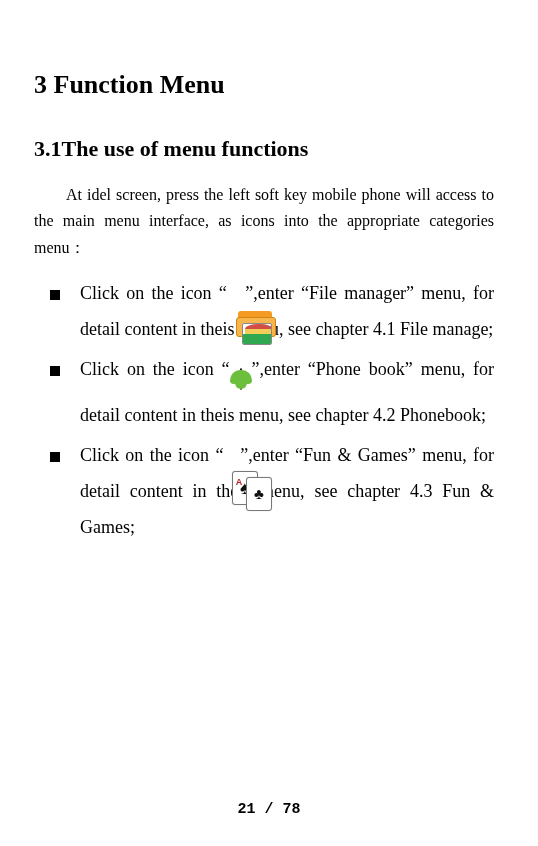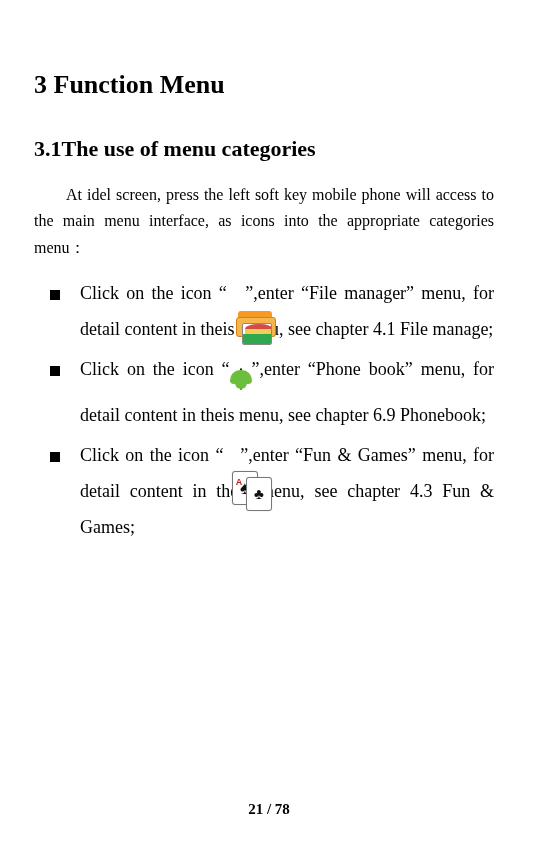--- a/index.html
+++ b/index.html
@@ -130,31 +130,31 @@
     position:absolute; left:50%; top:50%; transform:translate(-50%,-50%);
     color:#111; font-size:15px; line-height:1;
   }
   .footer {
     position: absolute;
     bottom: 28px;
     left: 0; right: 0;
     text-align: center;
     font-size: 15px;
     font-weight: bold;
-    font-family: Liberation Serif, serif;
+    font-family: Liberation Mono, monospace;
   }
 </style>
 </head>
 <body>
 
 <div class="page">
 
   <div class="h1">3 Function Menu</div>
 
-  <div class="h2">3.1The use of menu categories</div>
+  <div class="h2">3.1The use of menu functions</div>
 
   <p class="intro">At idel screen, press the left soft key mobile phone will access to the main menu interface, as icons into the appropriate categories menu：</p>
 
   <ul class="bullets">
 
     <li>
       <span>Click on the icon “</span>
       <span class="icon-slot">
         <span class="icon-file">
           <span class="folder-back"></span>
@@ -166,21 +166,21 @@
     </li>
 
     <li>
       <span>Click on the icon “</span>
       <span class="icon-slot">
         <span class="icon-phone">
           <span class="head"></span>
           <span class="body"></span>
         </span>
       </span>
-      <span>”,enter “Phone book” menu, for detail content in theis menu, see chapter 6.9 Phonebook;</span>
+      <span>”,enter “Phone book” menu, for detail content in theis menu, see chapter 4.2 Phonebook;</span>
     </li>
 
     <li>
       <span>Click on the icon “</span>
       <span class="icon-slot">
         <span class="icon-games">
           <span class="card a">
               <span class="spade">♠</span>
             </span>
           <span class="card b">

